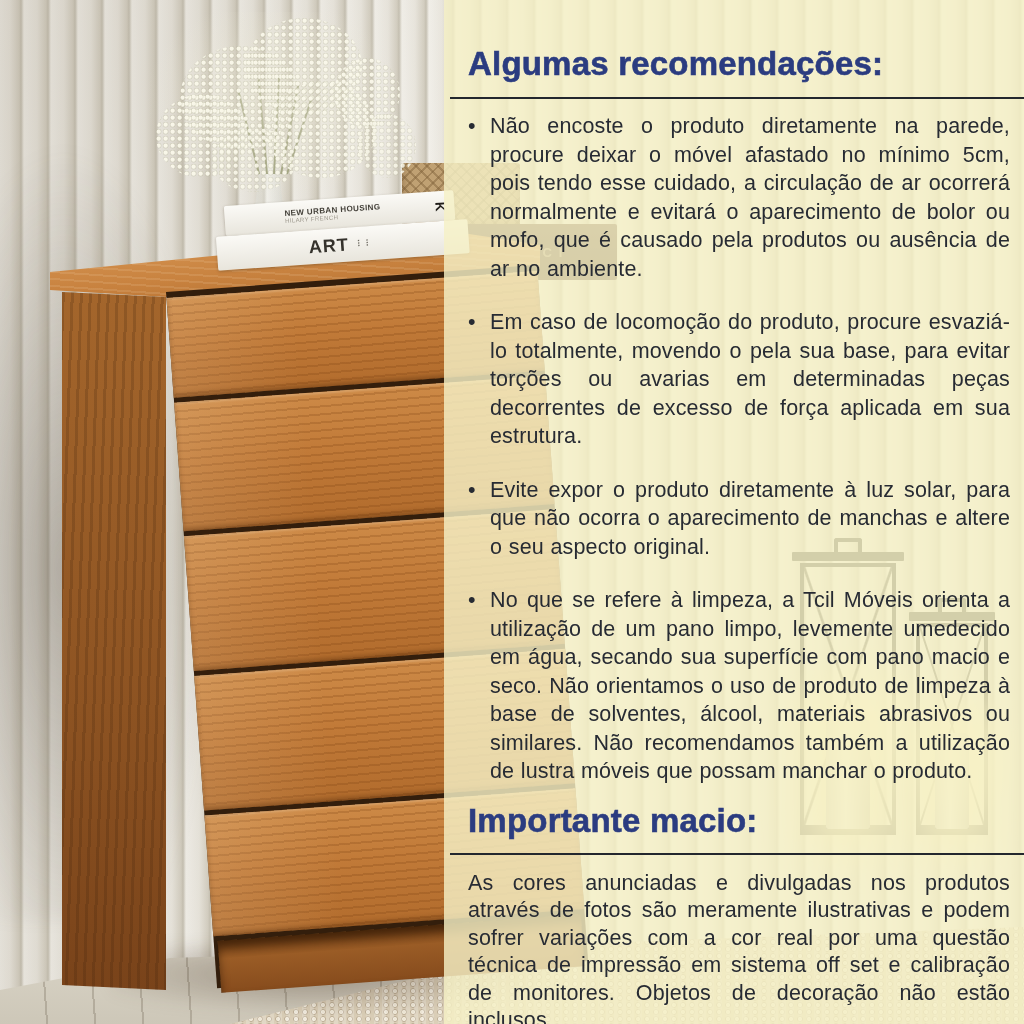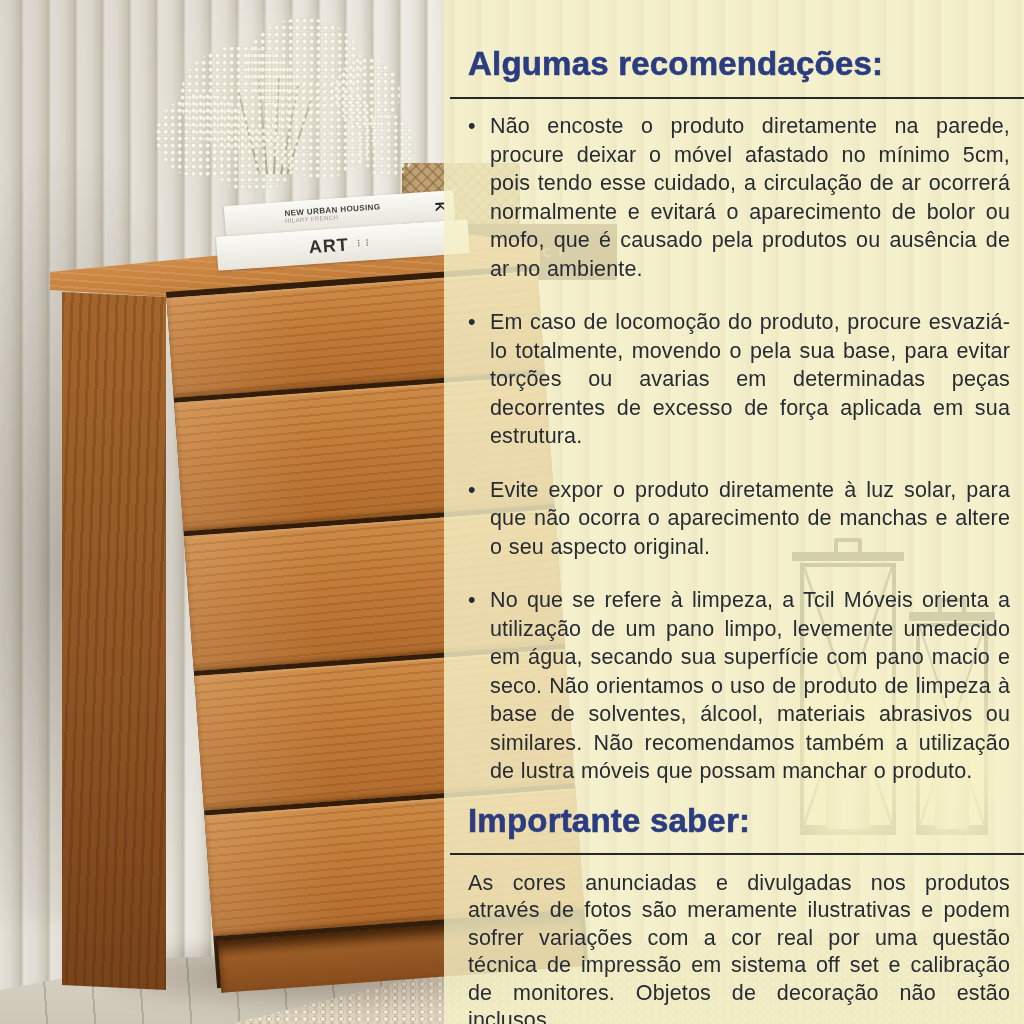--- a/index.html
+++ b/index.html
@@ -269,19 +269,19 @@
         <div class="bullet">
           <span class="dot">•</span>
           <p class="btext">Evite expor o produto diretamente à luz solar, para que não ocorra o aparecimento de manchas e altere o seu aspecto original.</p>
         </div>
         <div class="bullet">
           <span class="dot">•</span>
           <p class="btext">No que se refere à limpeza, a Tcil Móveis orienta a utilização de um pano limpo, levemente umedecido em água, secando sua superfície com pano macio e seco. Não orientamos o uso de produto de limpeza à base de solventes, álcool, materiais abrasivos ou similares. Não recomendamos também a utilização de lustra móveis que possam manchar o produto.</p>
         </div>
       </div>
 
-      <h1 class="sec-title second">Importante saber:</h1>
+      <h1 class="sec-title second">Importante macio:</h1>
       <div class="rule"></div>
       <p class="para">As cores anunciadas e divulgadas nos produtos através de fotos são meramente ilustrativas e podem sofrer variações com a cor real por uma questão técnica de impressão em sistema off set e calibração de monitores. Objetos de decoração não estão inclusos.</p>
     </div>
   </div>
 
 </div>
 
 </body></html>

